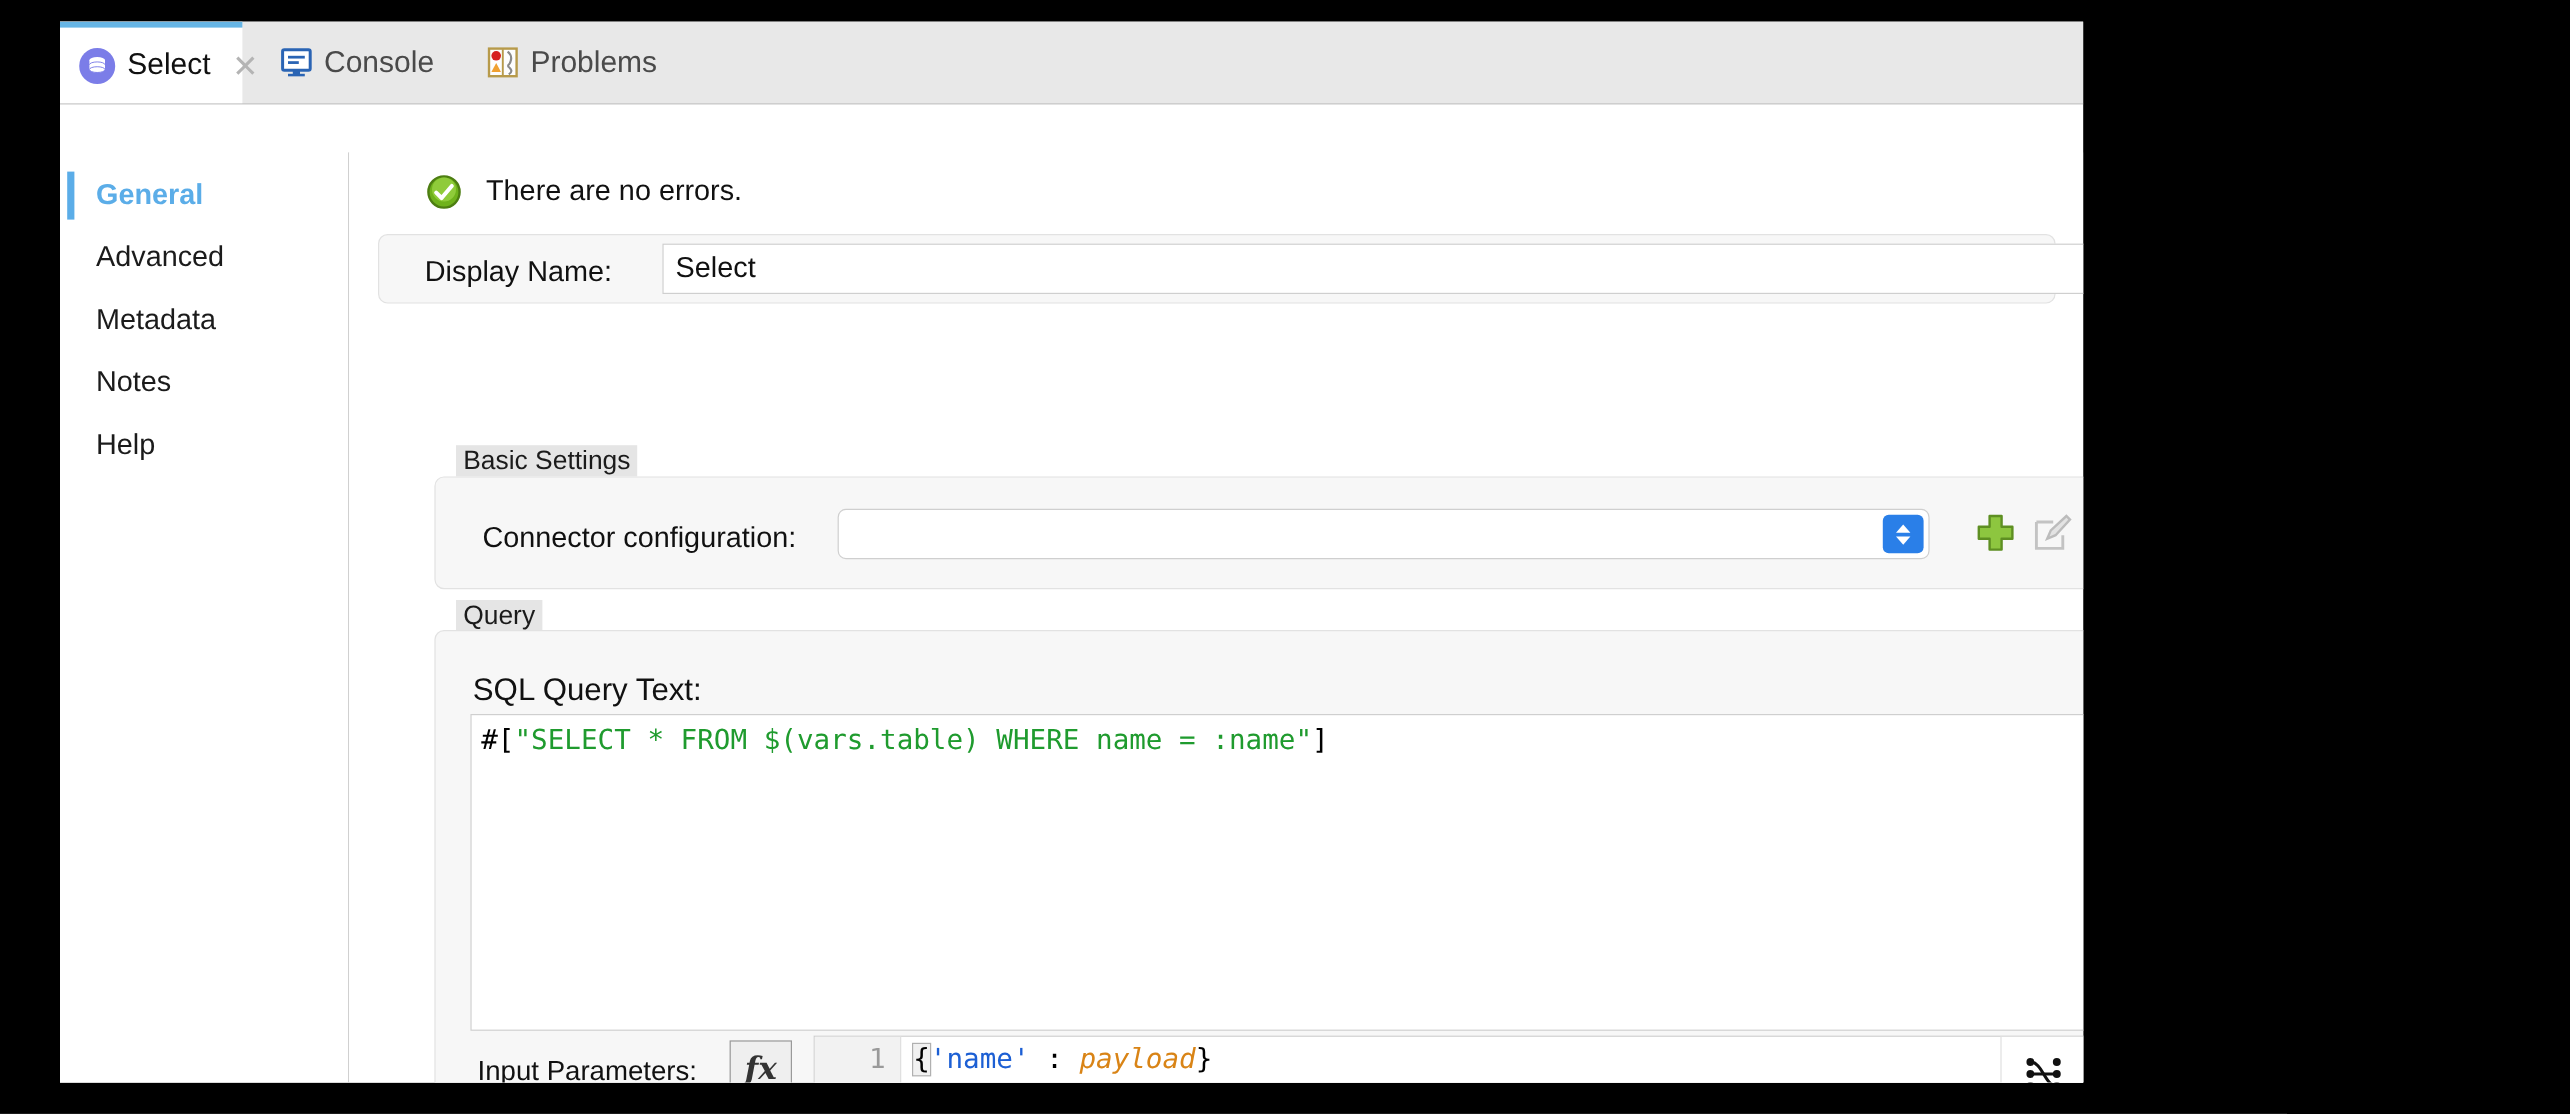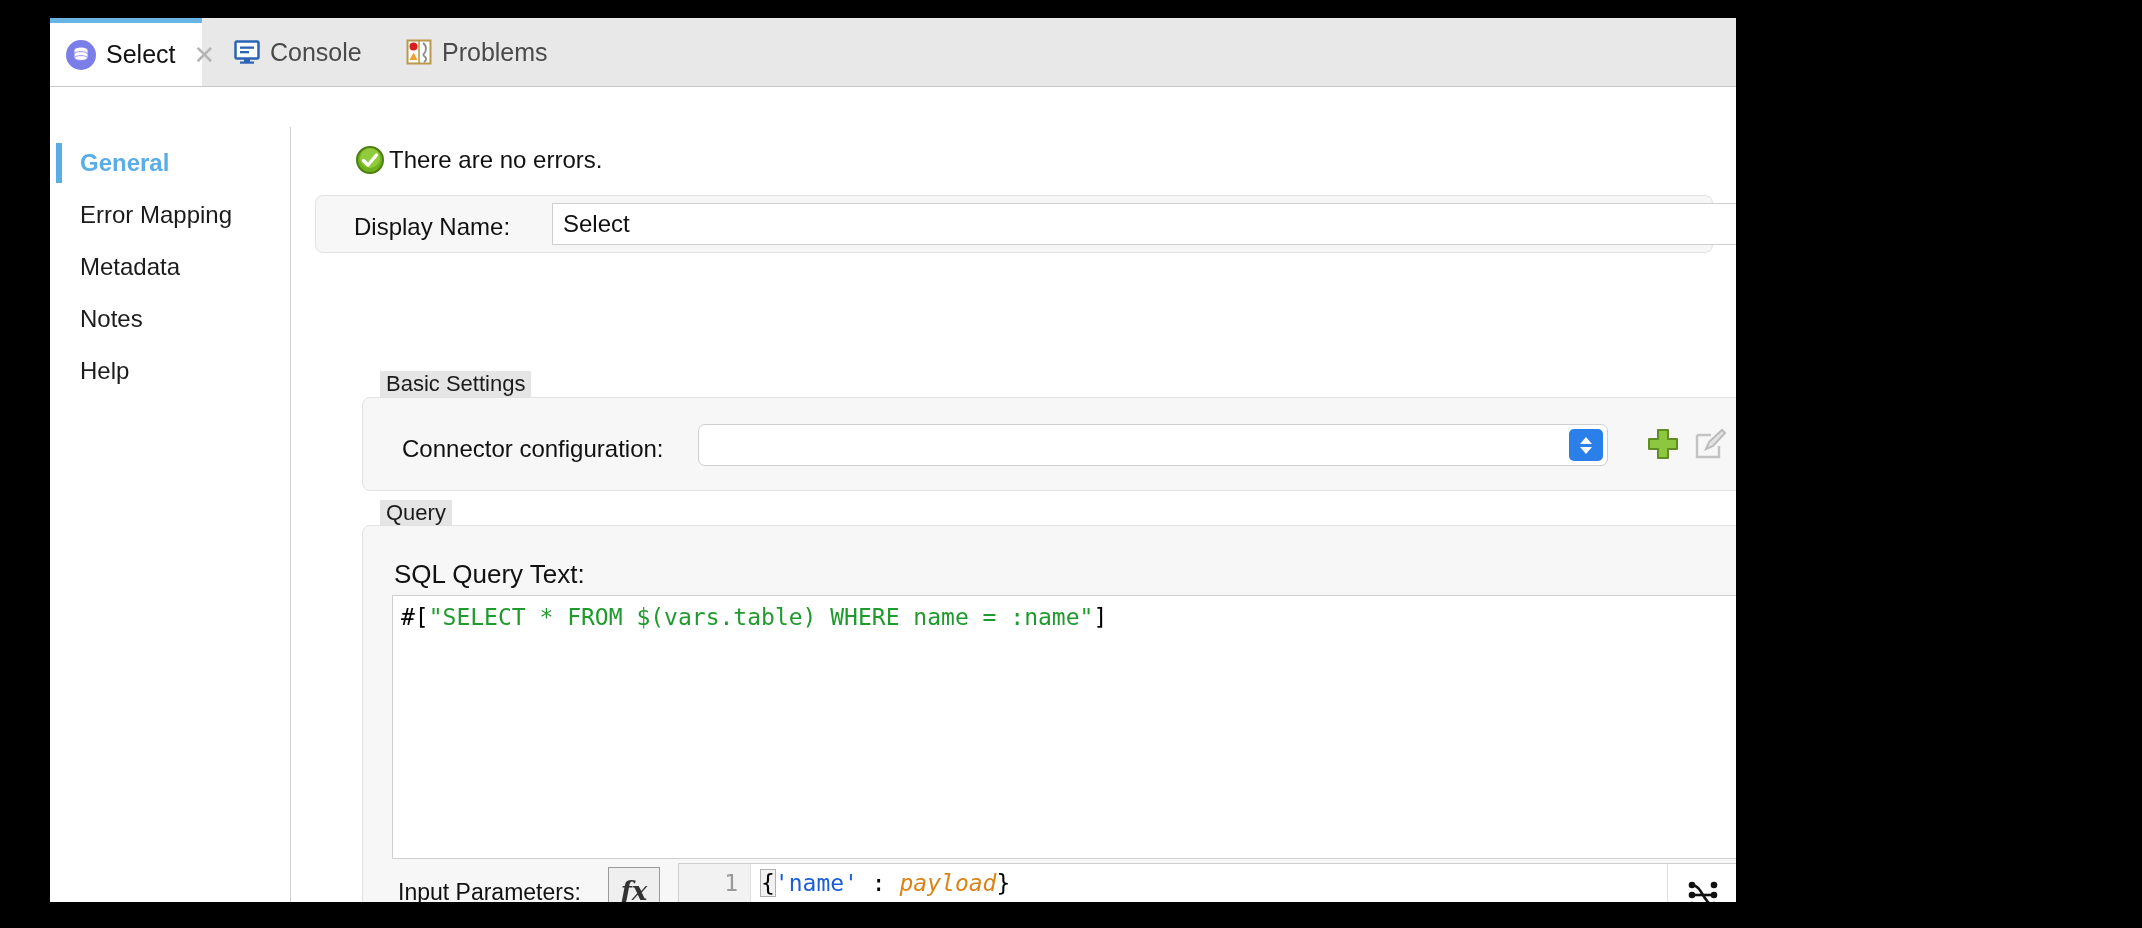--- a/index.html
+++ b/index.html
@@ -126,21 +126,21 @@
     position: absolute;
     left: 241px; top: 0;
     width: 1445px; height: 815px;
     background: #ffffff;
     overflow: hidden;
   }
 
   .status-row {
     position: absolute;
     left: 64px; top: 18px;
-    display: flex; align-items: center; gap: 4px;
+    display: flex; align-items: center; gap: 20px;
     font-size: 24px; color: #111111;
   }
   .check-icon { width: 30px; height: 30px; flex: 0 0 auto; }
 
   
   .panel {
     position: absolute;
     background: #f7f7f7;
     border: 1px solid #e2e2e2;
     border-radius: 8px;
@@ -354,21 +354,21 @@
     </div>
 
     <div class="body-area">
 
       <div class="sidebar">
         <div class="nav-spacer"></div>
         <div class="nav-item active">
           <span>General</span>
         </div>
         <div class="nav-item">
-          <span>Error Mapping</span>
+          <span>Advanced</span>
         </div>
         <div class="nav-item">
           <span>Metadata</span>
         </div>
         <div class="nav-item">
           <span>Notes</span>
         </div>
         <div class="nav-item">
           <span>Help</span>
         </div>

